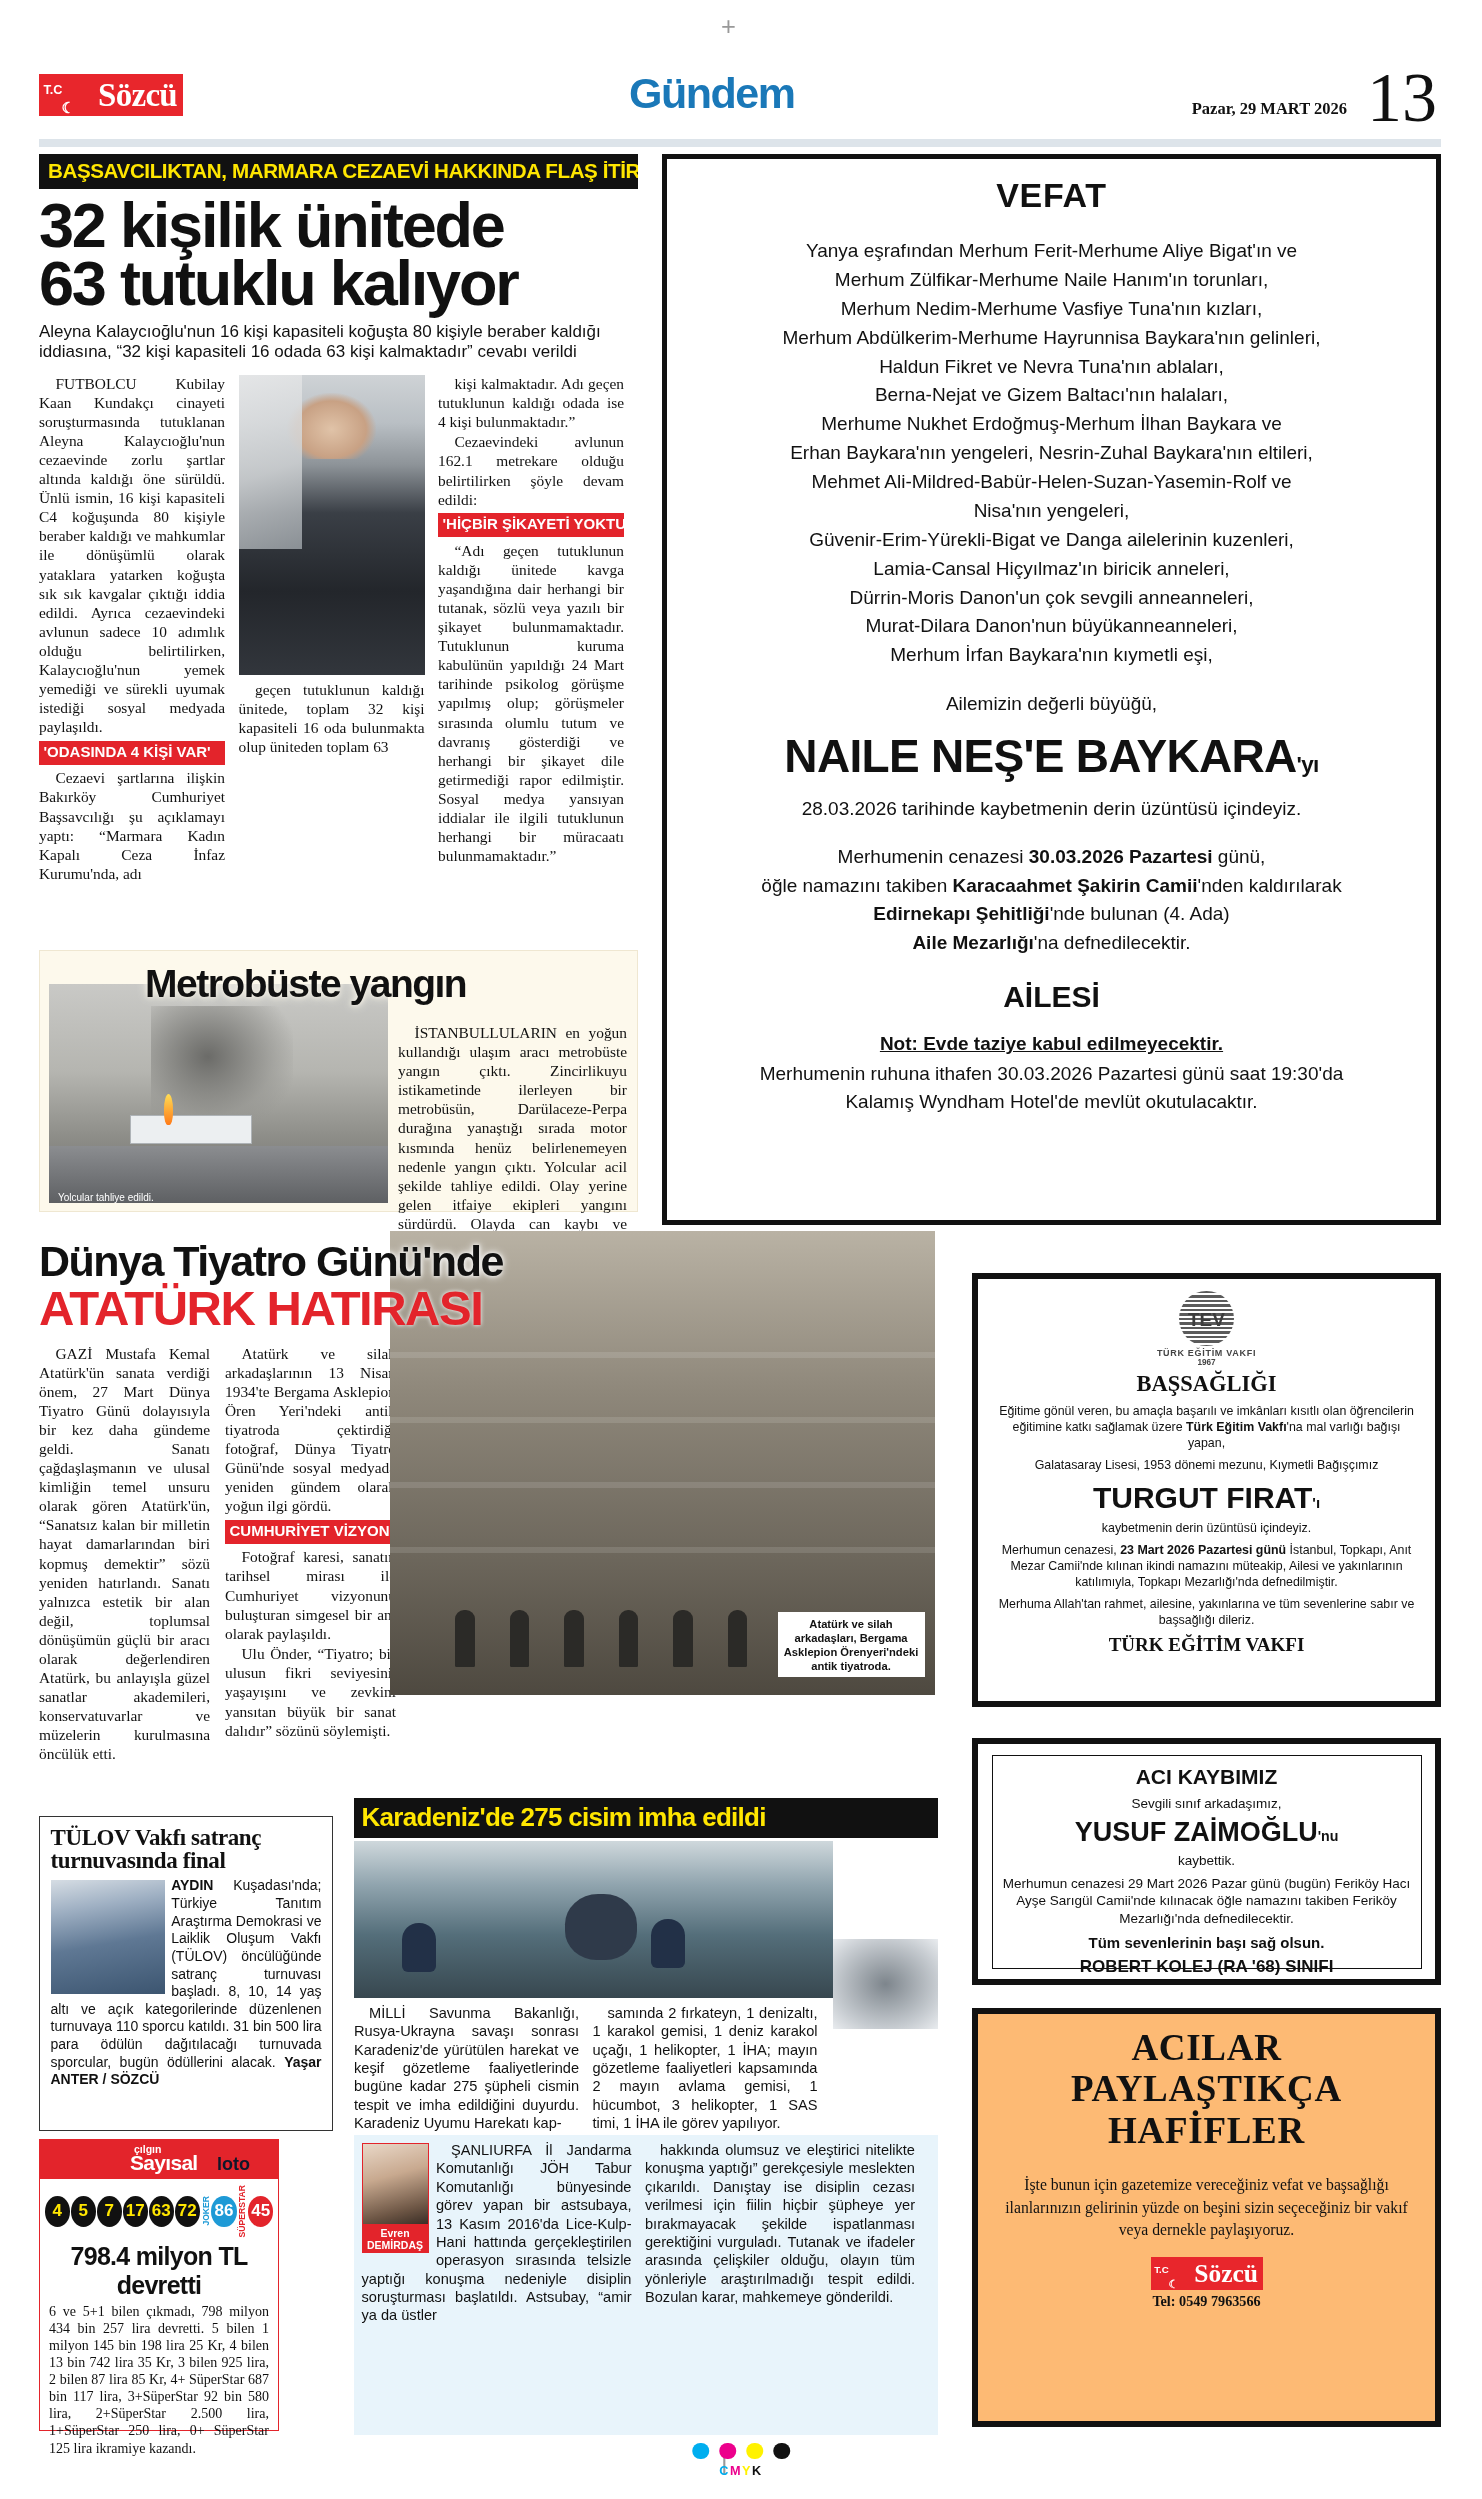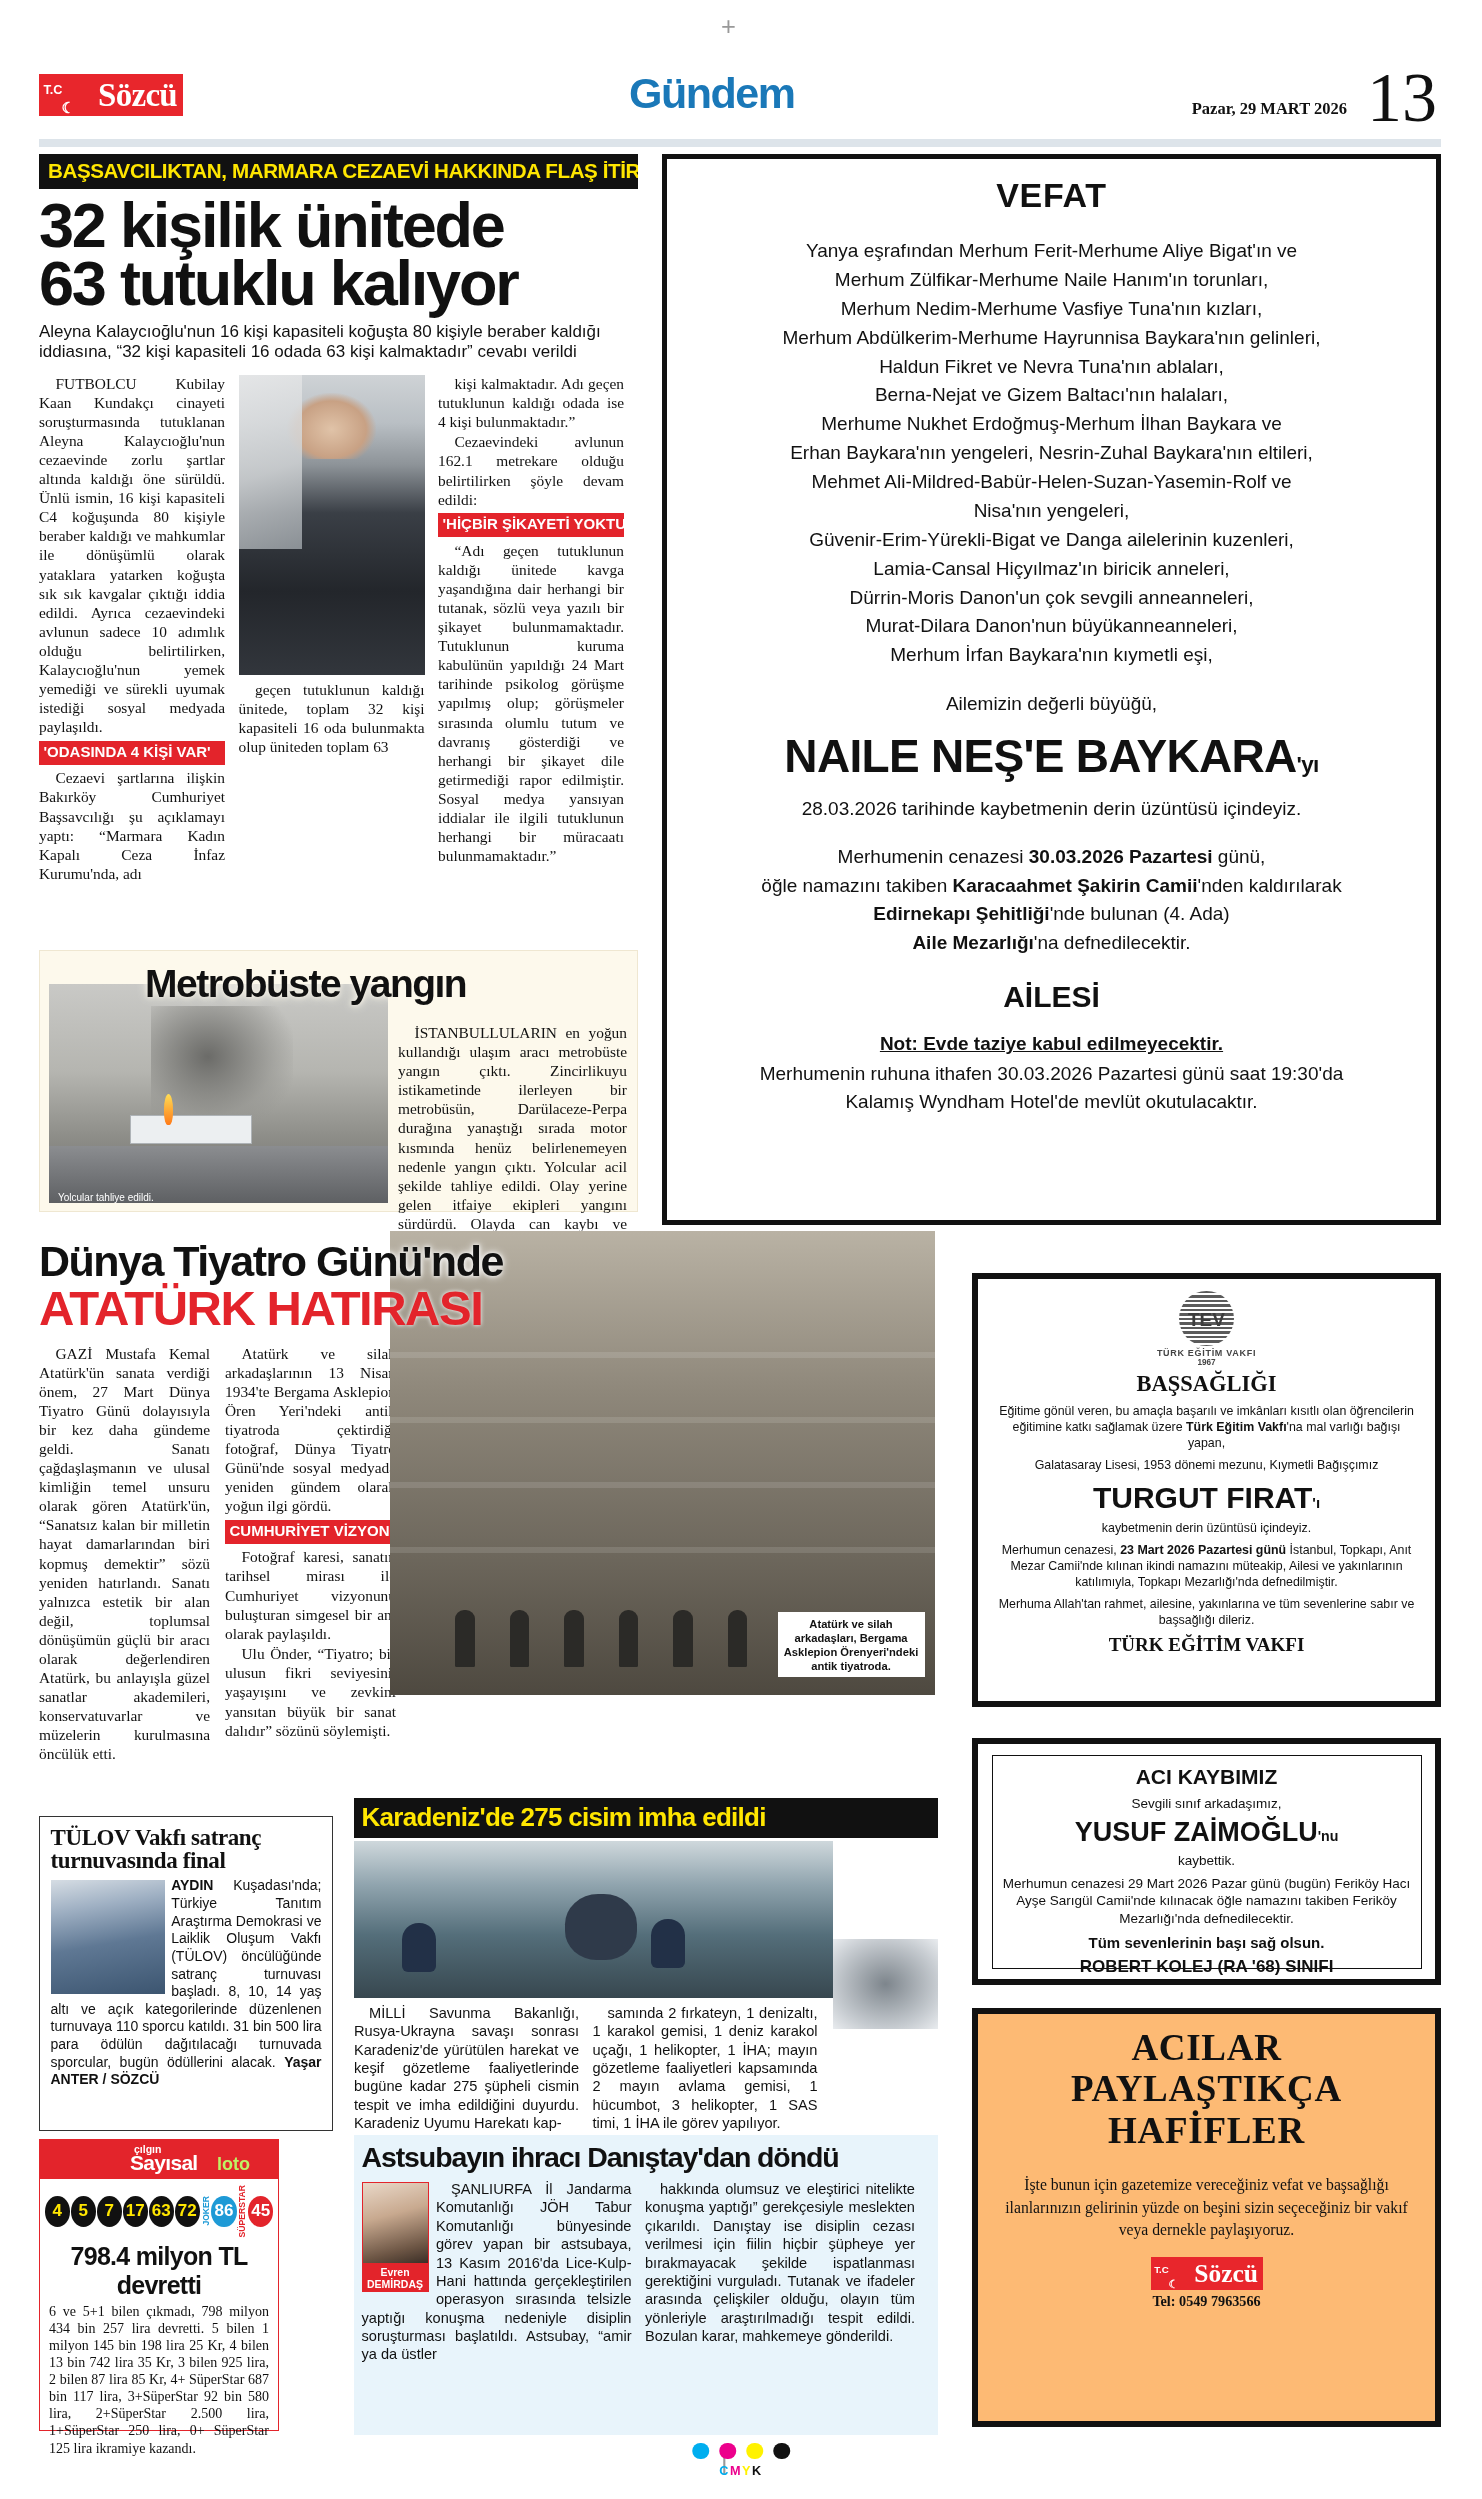--- a/index.html
+++ b/index.html
@@ -160,21 +160,21 @@
   .tulov .byline { font-family:"Liberation Sans",sans-serif; font-weight:bold; }
 
   
   .loto { position:absolute; left:39px; top:2139px; width:240px; height:292px;
       border:1.5px solid #e3242b; background:#fff; }
   .loto .lhead { height:39px; background:#e3242b; position:relative; }
   .loto .lhead .brand1 { position:absolute; left:94px; top:3px; color:#fff;
       font-family:"Liberation Sans",sans-serif; font-weight:bold; font-size:10.5px; }
   .loto .lhead .brand2 { position:absolute; left:90px; top:10.5px; color:#fff;
       font-family:"Liberation Sans",sans-serif; font-weight:bold; font-size:21px; letter-spacing:-0.7px; }
-  .loto .lhead .brand3 { position:absolute; left:177px; top:13.5px; color:#bef264;
+  .loto .lhead .brand3 { position:absolute; left:177px; top:13.5px; color:#0f172a;
       font-family:"Liberation Sans",sans-serif; font-weight:bold; font-size:18px; }
   .balls { display:flex; align-items:center; padding:6px 4.5px 3px 4.5px; gap:0.7px; }
   .ball { width:31px; height:31px; border-radius:50%; background:#111; color:#ffe600;
       font-family:"Liberation Sans",sans-serif; font-weight:bold; font-size:17px;
       display:flex; align-items:center; justify-content:center; }
   .ball.blue { background:#1e9ad6; color:#fff; }
   .ball.red  { background:#e3242b; color:#fff; }
   .vlabel { writing-mode:vertical-rl; transform:rotate(180deg);
       font-family:"Liberation Sans",sans-serif; font-weight:bold; font-size:8.6px; }
   .vlabel.j { color:#1e9ad6; }
@@ -442,21 +442,20 @@
       <div class="kcol col-sans">
         <p>MİLLİ Savunma Bakanlığı, Rusya-Ukrayna savaşı sonrası Karadeniz'de yürütülen harekat ve keşif gözetleme faaliyetlerinde bugüne kadar 275 şüpheli cismin tespit ve imha edildiğini duyurdu. Karadeniz Uyumu Harekatı kap-</p>
       </div>
       <div class="kcol col-sans">
         <p>samında 2 fırkateyn, 1 denizaltı, 1 karakol gemisi, 1 deniz karakol uçağı, 1 helikopter, 1 İHA; mayın gözetleme faaliyetleri kapsamında 2 mayın avlama gemisi, 1 hücumbot, 3 helikopter, 1 SAS timi, 1 İHA ile görev yapılıyor.</p>
       </div>
     </div>
   </div>
 
   <div class="asts">
-    <h3>Astsubayın ihracı Danıştay'dan döndü</h3>
     <div class="abody">
       <div class="acol col-sans">
         <div class="mug">
           <div class="face"></div>
           <div class="nm">
             <div>Evren</div>
             <div>DEMİRDAŞ</div>
           </div>
         </div>
         <p>ŞANLIURFA İl Jandarma Komutanlığı JÖH Tabur Komutanlığı bünyesinde görev yapan bir astsubaya, 13 Kasım 2016'da Lice-Kulp-Hani hattında gerçekleştirilen operasyon sırasında telsizle yaptığı konuşma nedeniyle disiplin soruşturması başlatıldı. Astsubay, “amir ya da üstler</p>

